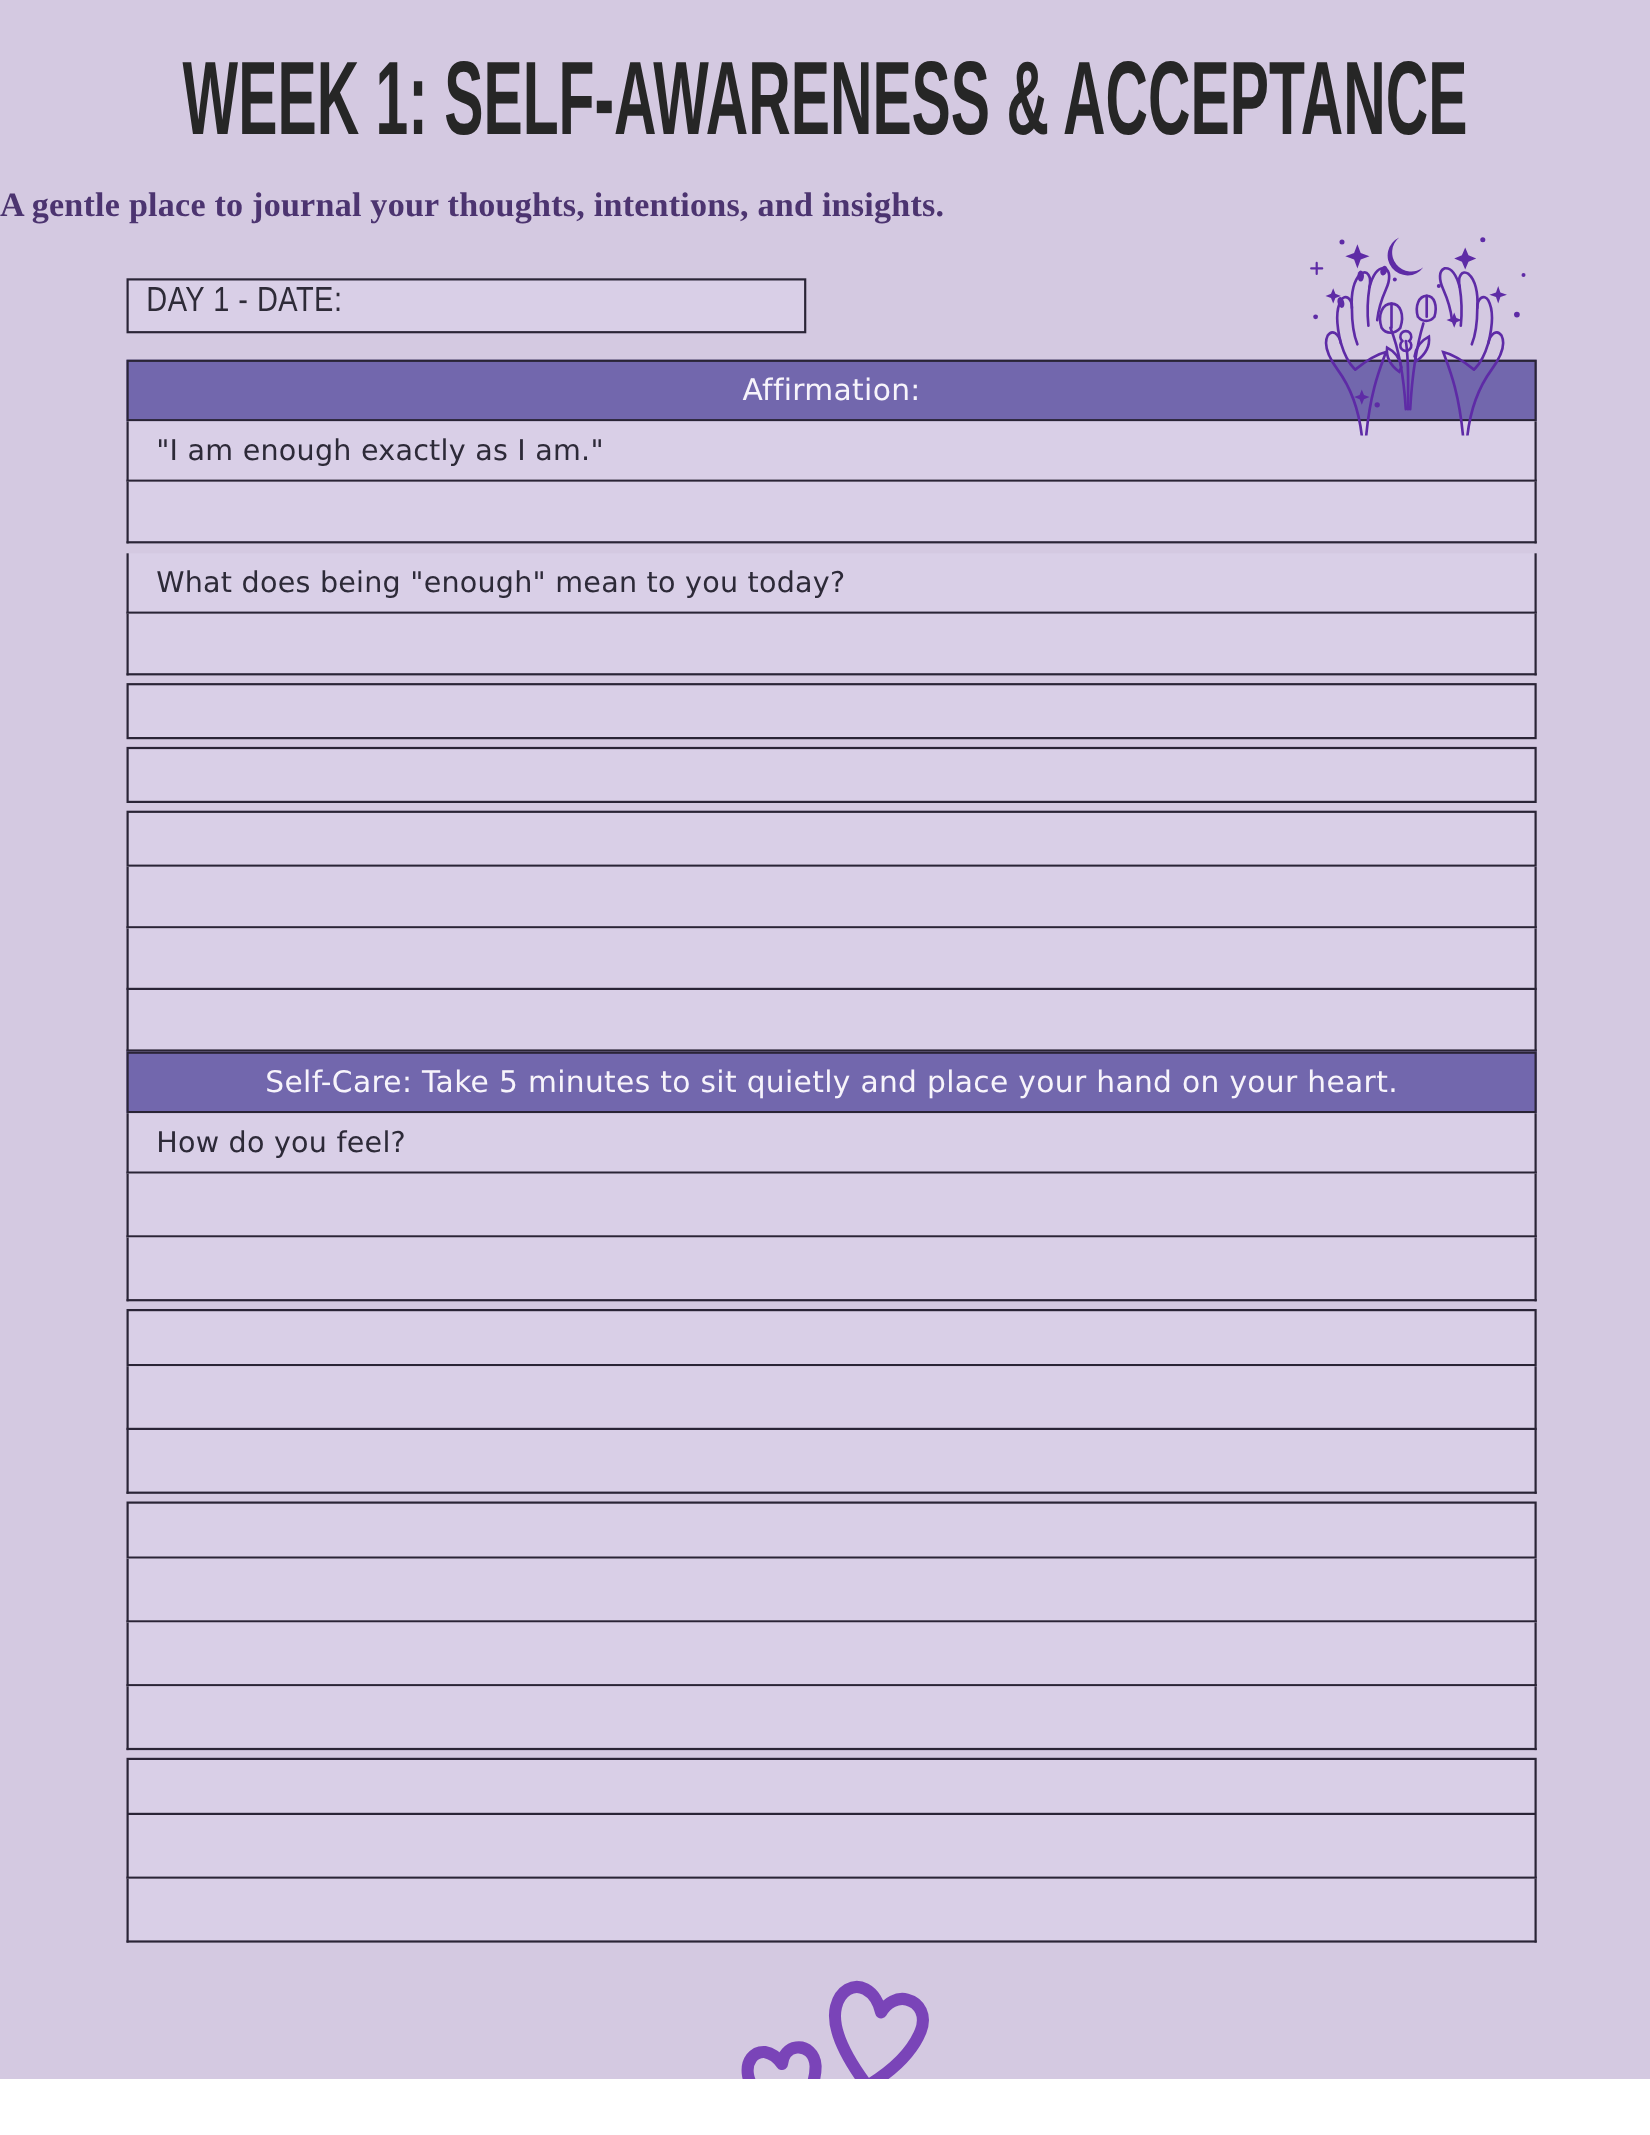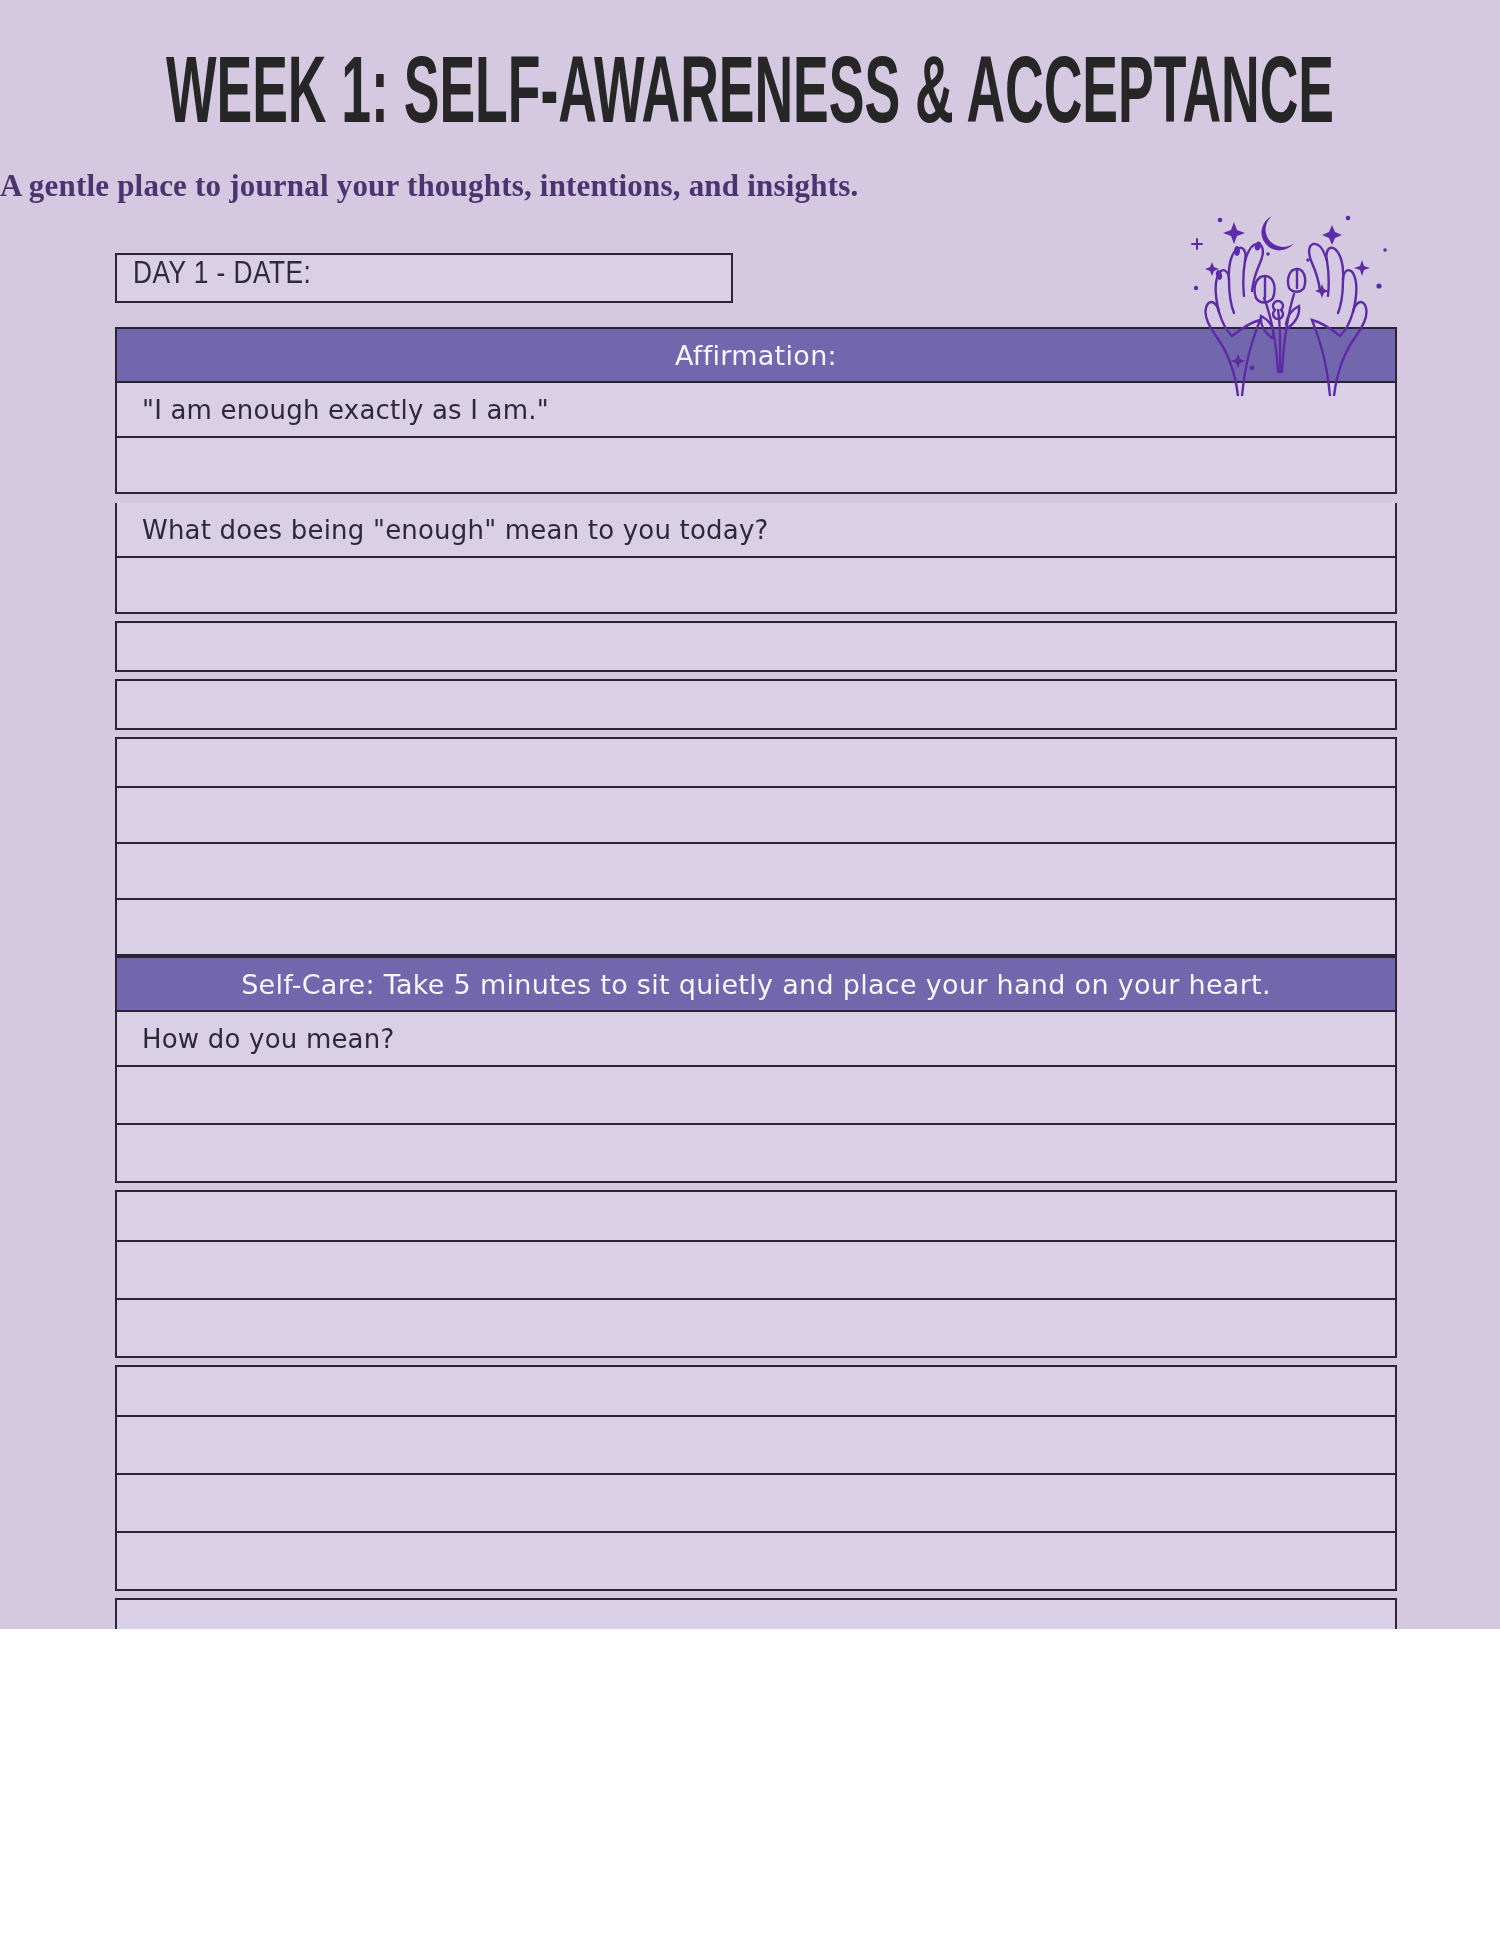--- a/index.html
+++ b/index.html
@@ -10,21 +10,21 @@
     --title-text:#262626;
     --subtitle-text:#4c3470;
     --body-text:#2d2a38;
     --header-text:#f7f4fb;
     --accent-purple:#5e2ba6;
     --heart-purple:#7a44b8;
   }
   *{box-sizing:border-box;margin:0;padding:0;}
   html,body{background:#fff;}
   .page{
-    position:relative;width:1500px;height:1629px;overflow:hidden;
+    position:relative;width:1500px;height:1890px;overflow:hidden;
     background:var(--background);
     font-family:"DejaVu Sans",sans-serif;color:var(--body-text);
   }
   .title-wrap{position:absolute;left:115px;top:38px;width:1270px;height:100px;}
   .title-wrap text{
     font-family:"Liberation Sans",sans-serif;font-weight:bold;
     fill:var(--title-text);
   }
   .subtitle{
     position:absolute;left:0;top:168px;width:1500px;text-align:left;
@@ -163,21 +163,21 @@
         <div class="line gap"></div>
         <div class="line"></div>
         <div class="line"></div>
         <div class="line"></div>
       </div>
 
     <div class="bar">
       <span>Self-Care: Take 5 minutes to sit quietly and place your hand on your heart.</span>
     </div>
     <div class="trow">
-      <span>How do you mean?</span>
+      <span>How do you feel?</span>
     </div>
     <div class="lines lines-b">
         <div class="line"></div>
         <div class="line"></div>
         <div class="line gap"></div>
         <div class="line"></div>
         <div class="line"></div>
         <div class="line gap"></div>
         <div class="line"></div>
         <div class="line"></div>

